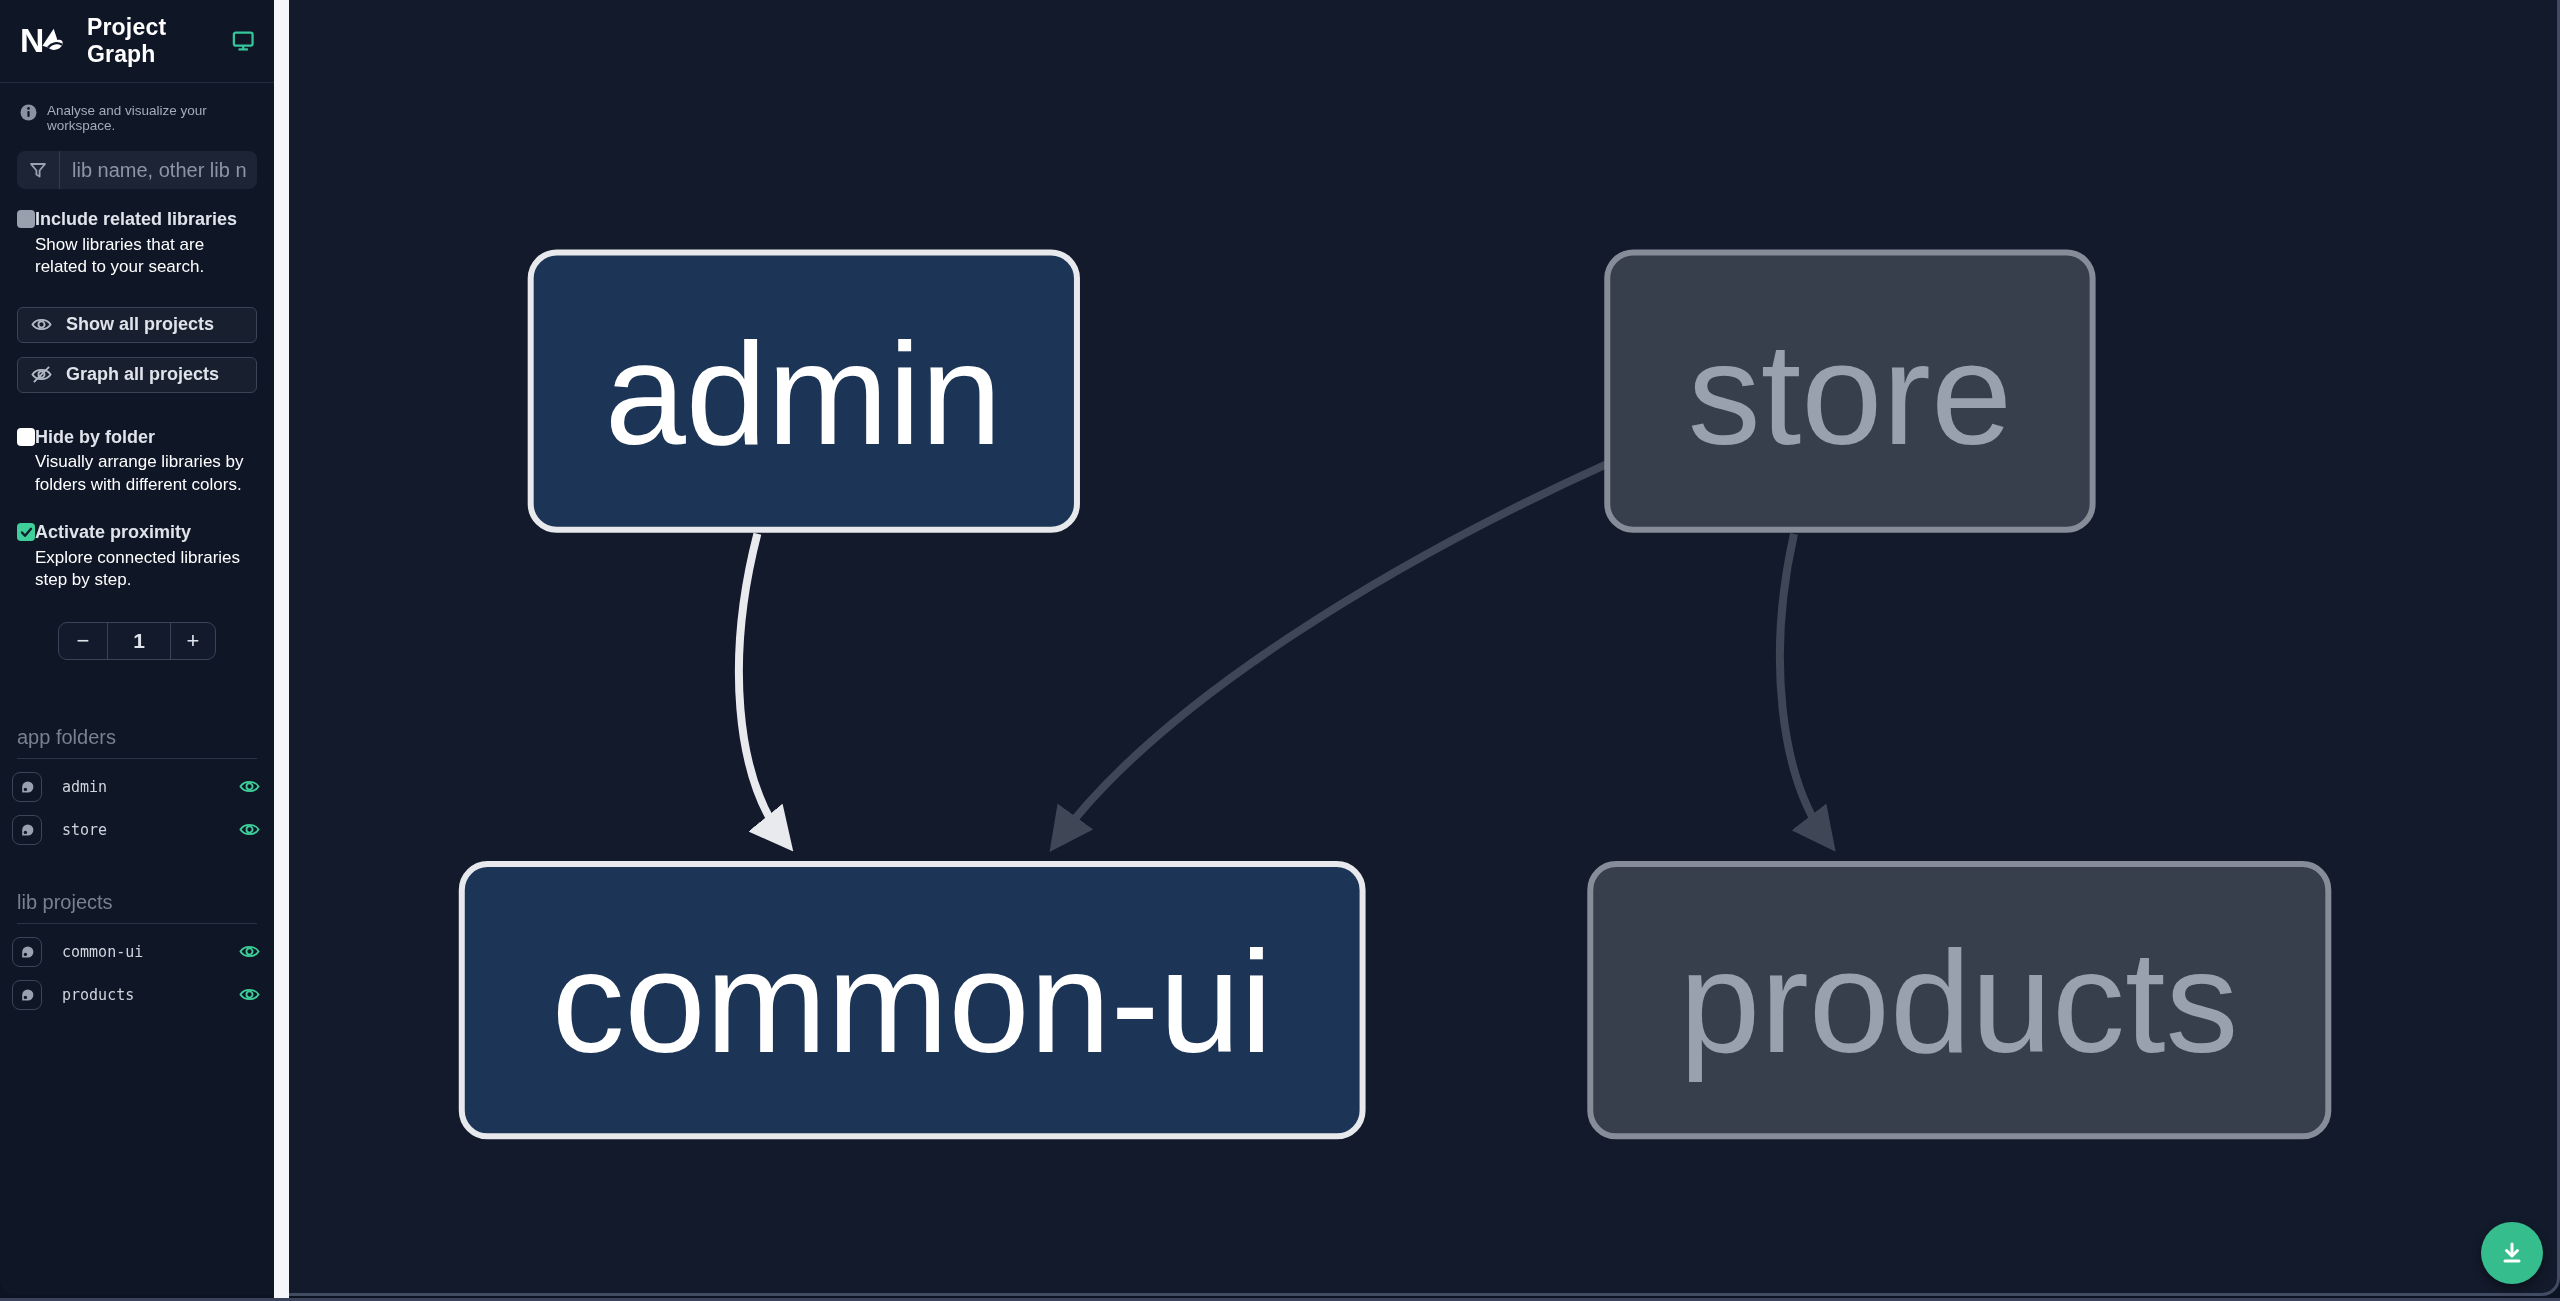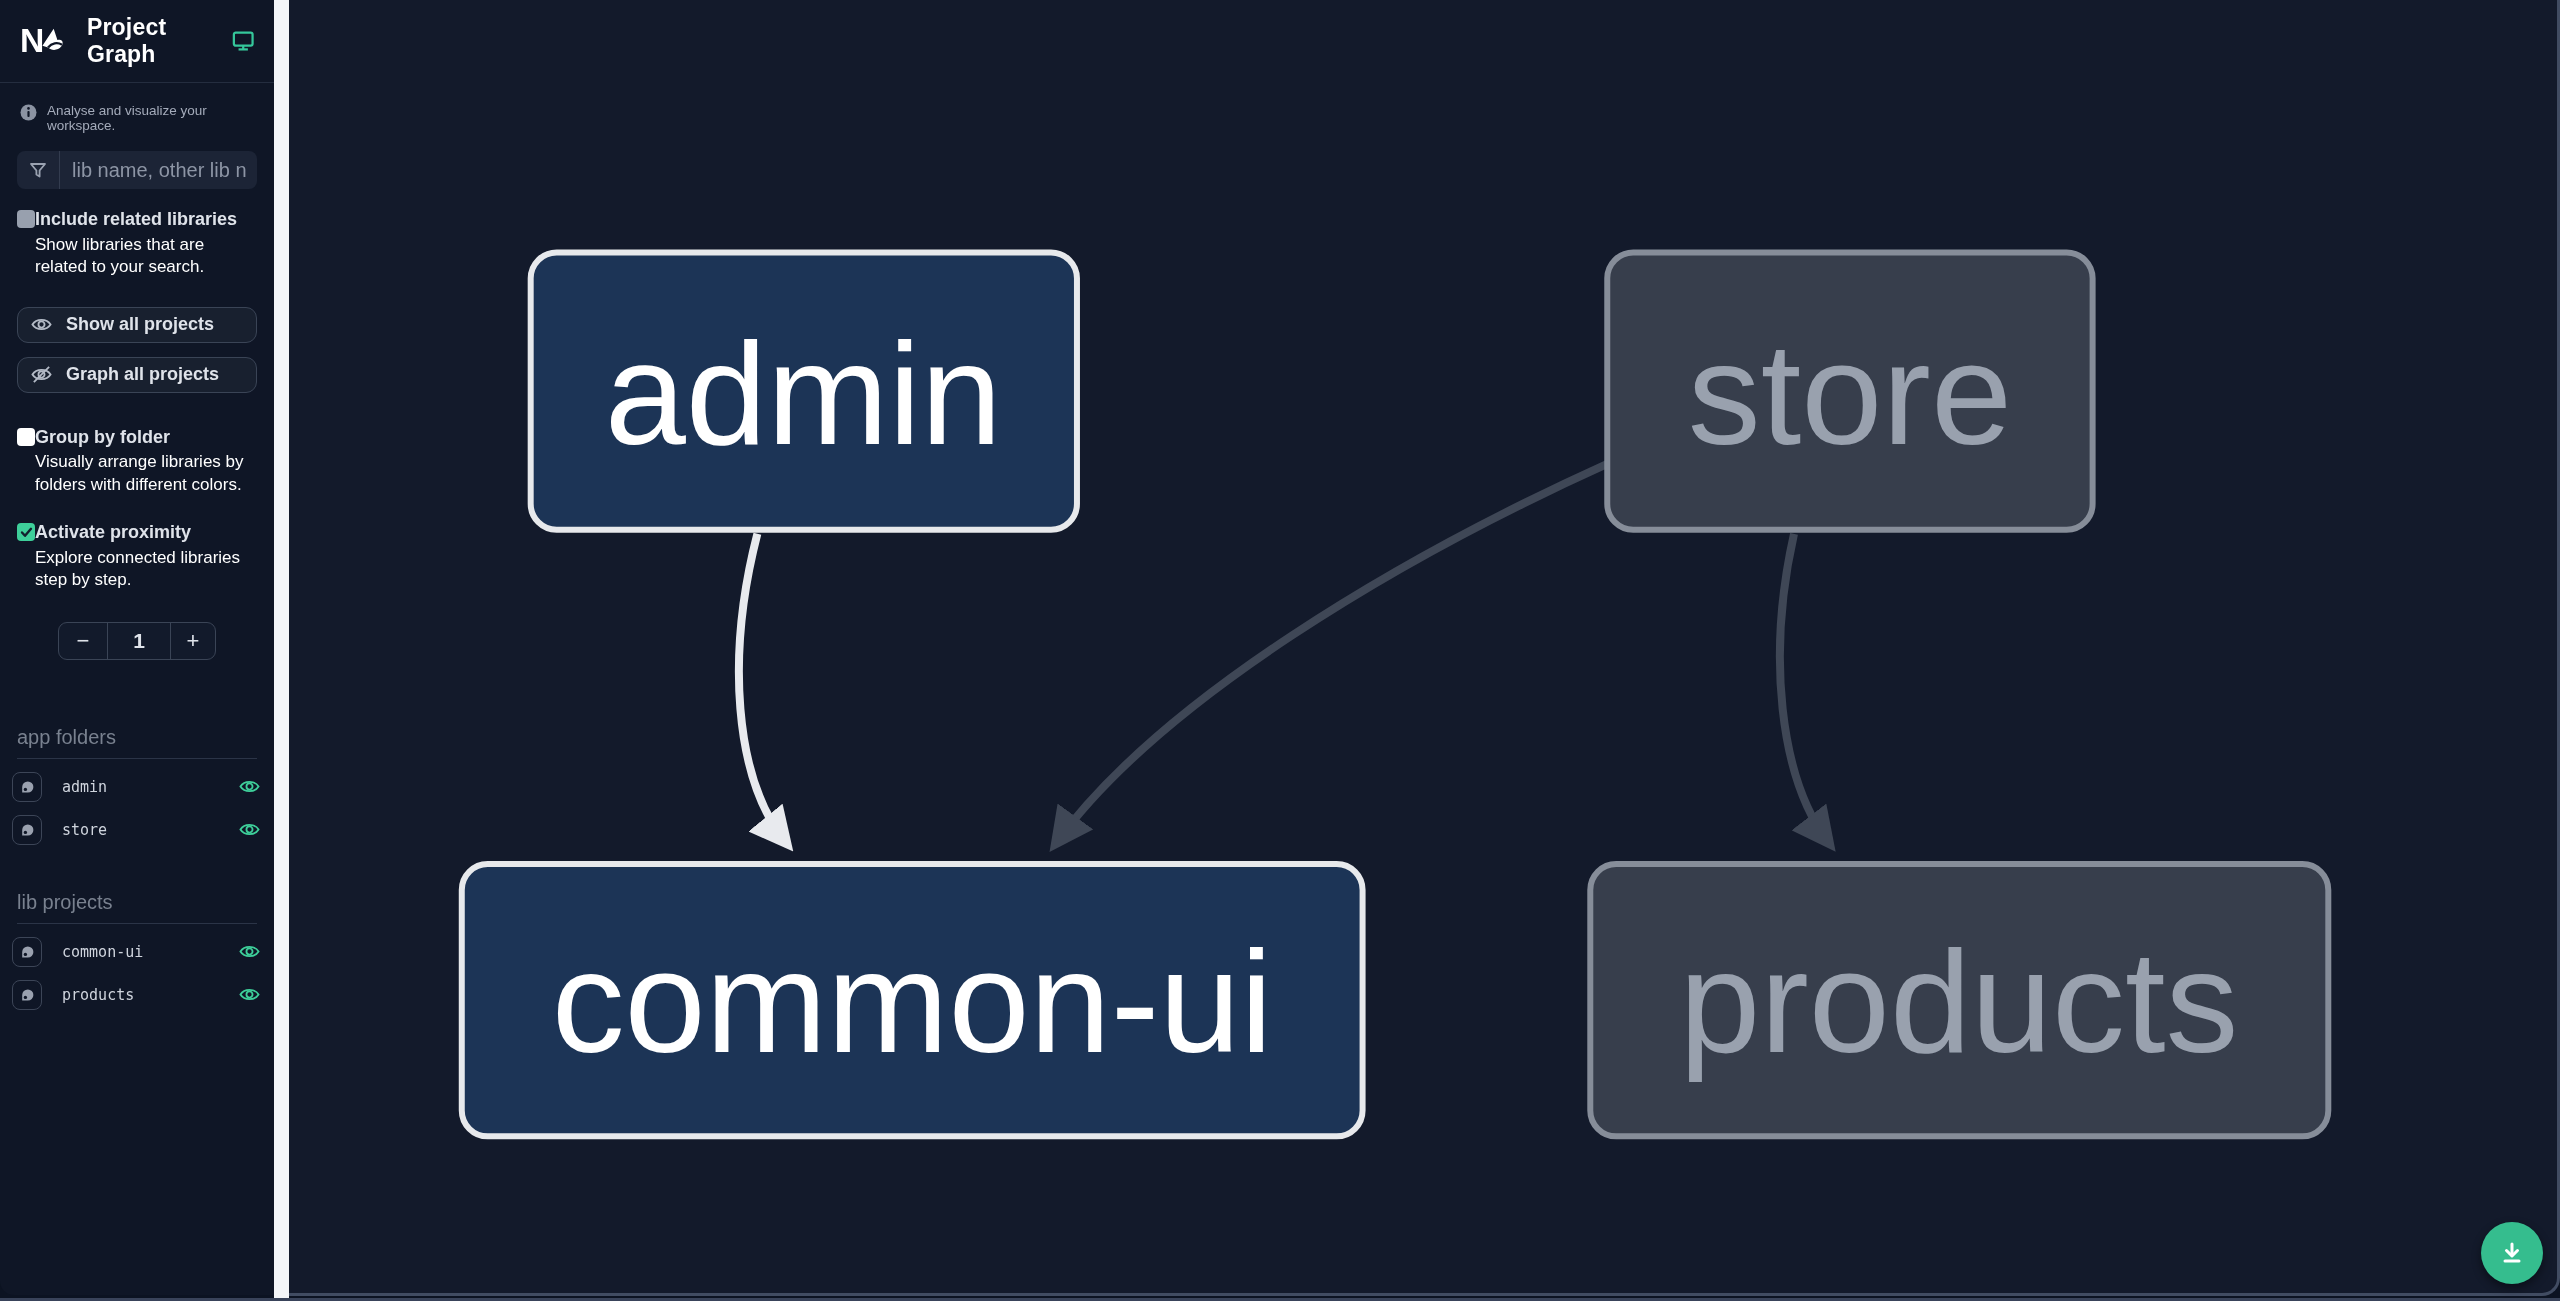--- a/index.html
+++ b/index.html
@@ -47,21 +47,21 @@
   .cb{width:18px;height:18px;border-radius:4px;margin-top:1px;
       display:flex;align-items:center;justify-content:center}
   .cb.gray{background:#98a0ae}
   .cb.white{background:#ffffff}
   .cb.teal{background:#3ecf9a}
   .cb-label{font-size:18px;font-weight:bold;color:#dfe3ea;line-height:1.15}
   .cb-desc{font-size:17px;color:#ffffff;line-height:1.32;margin-top:4px;max-width:218px}
   .sb-btn{
     margin:14px 17px 0 17px;width:240px;height:36px;box-sizing:border-box;
     display:flex;align-items:center;gap:14px;padding:0 13px;
-    background:#18202f;border:1px solid #3a4456;border-radius:11px;
+    background:#18202f;border:1px solid #3a4456;border-radius:6px;
     color:#dfe3ea;font-size:18px;font-weight:bold;cursor:pointer;
   }
   .sb-btn:first-of-type{margin-top:28px}
   .stepper{
     margin:30px auto 0 auto;width:158px;height:38px;box-sizing:border-box;
     display:flex;border:1px solid #3a4456;border-radius:9px;overflow:hidden;
     background:#121a2b;
   }
   .stepper .seg{display:flex;align-items:center;justify-content:center;
     color:#dfe3ea;font-size:22px;cursor:pointer;user-select:none}
@@ -164,21 +164,21 @@
       <path d="M1.5 11 C5.5 4.5 16.5 4.5 20.5 11 C16.5 17.5 5.5 17.5 1.5 11 Z" fill="none" stroke="#b3bac6" stroke-width="1.9"></path>
       <circle cx="11" cy="11" r="3.2" fill="none" stroke="#b3bac6" stroke-width="1.9"></circle>
       <line x1="3" y1="19" x2="19" y2="3" stroke="#b3bac6" stroke-width="1.9"></line>
     </svg>
     <span>Graph all projects</span>
   </button>
 
   <div class="cb-row" style="margin-top:34px">
     <span class="cb white"></span>
     <div>
-      <div class="cb-label">Group by folder</div>
+      <div class="cb-label">Hide by folder</div>
       <div class="cb-desc">Visually arrange libraries by folders with different colors.</div>
     </div>
   </div>
 
   <div class="cb-row" style="margin-top:26px">
     <span class="cb teal">
       <svg width="13" height="13" viewBox="0 0 13 13">
         <path d="M2 6.5 L5 9.8 L11 2.8" fill="none" stroke="#12202e" stroke-width="2.4" stroke-linecap="round" stroke-linejoin="round"></path>
       </svg>
     </span>

